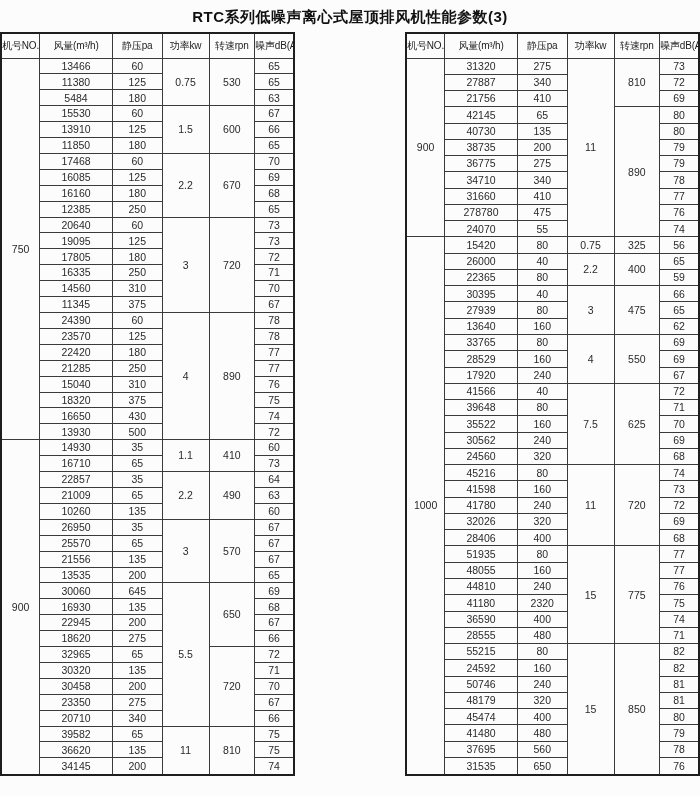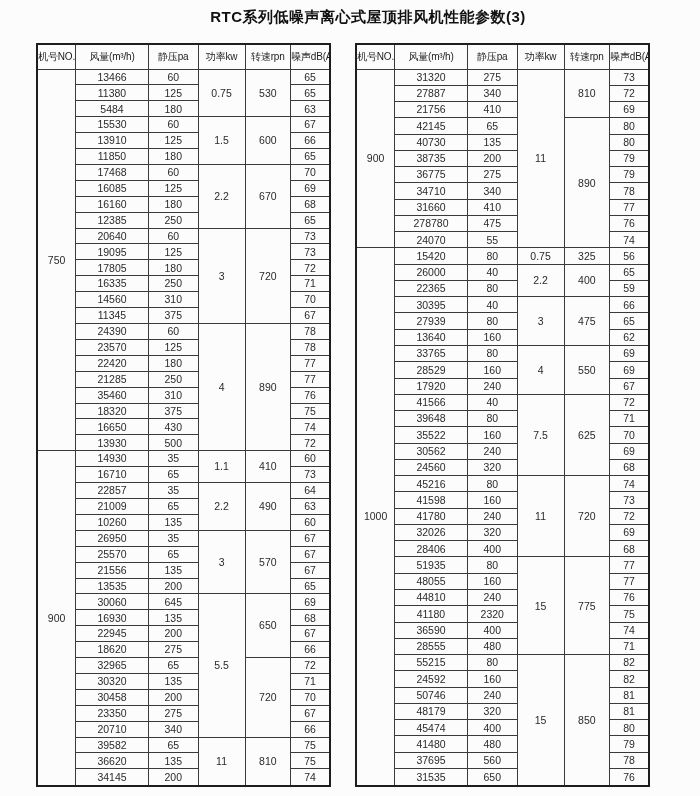--- a/index.html
+++ b/index.html
@@ -7,35 +7,34 @@
     width: 700px;
     background: #fcfcfc;
     font-family: "Liberation Sans", "DejaVu Sans", sans-serif;
     color: #222;
   }
   .page {
     width: 700px;
     height: 796px;
     background: #fcfcfc;
     overflow: hidden;
-    padding-left: 36px;
   }
   .page-title {
     text-align: center;
     font-size: 15px;
     font-weight: bold;
     color: #111;
     padding-top: 8px;
     letter-spacing: 0.5px;
   }
   .tables-wrap {
     display: flex;
-    justify-content: flex-start;
+    justify-content: space-between;
     gap: 24px;
-    margin-top: 16px;
+    margin-top: 5px;
   }
   table.perf-table {
     border-collapse: collapse;
     table-layout: fixed;
     width: 295px;
     height: 744px;
     background: #fcfcfc;
   }
   table.perf-table th,
   table.perf-table td {
@@ -190,21 +189,21 @@
             <td>22420</td>
             <td>180</td>
             <td>77</td>
           </tr>
           <tr>
             <td>21285</td>
             <td>250</td>
             <td>77</td>
           </tr>
           <tr>
-            <td>35460</td>
+            <td>15040</td>
             <td>310</td>
             <td>76</td>
           </tr>
           <tr>
             <td>18320</td>
             <td>375</td>
             <td>75</td>
           </tr>
           <tr>
             <td>16650</td>

